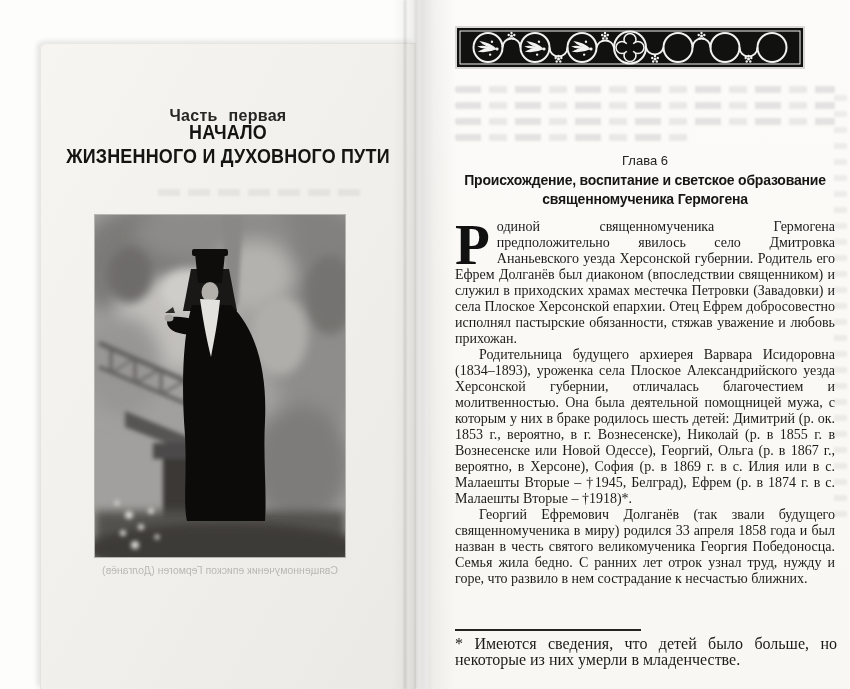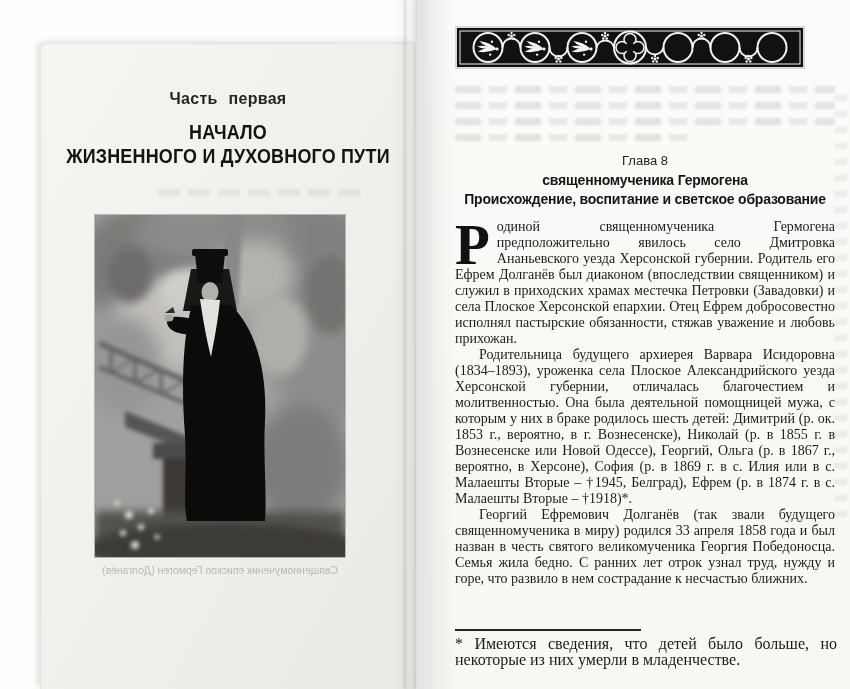--- a/index.html
+++ b/index.html
@@ -4,21 +4,21 @@
 <style>
   html,body{margin:0;padding:0;background:#ffffff;}
   .scan{position:relative;width:850px;height:689px;background:#fdfdfc;overflow:hidden;
         font-family:"Liberation Serif",serif;color:#1d1d1b;}
 
   
   .left-page{position:absolute;left:40px;top:43px;width:376px;height:646px;
     background:linear-gradient(120deg,#f6f5f2 0%,#f0efeb 55%,#ebe9e5 100%);
     border-radius:6px 2px 0 0;
     box-shadow:-3px -2px 5px rgba(0,0,0,0.10), inset 1px 1px 0 rgba(0,0,0,0.05);}
-  .part-label{position:absolute;top:47px;left:0;width:100%;text-align:center;
+  .part-label{position:absolute;top:64px;left:0;width:100%;text-align:center;
     font-family:"Liberation Sans",sans-serif;font-weight:700;font-size:16px;
     letter-spacing:.3px;word-spacing:6px;color:#262624;}
   .book-title{position:absolute;top:77px;left:0;width:100%;text-align:center;
     font-family:"Liberation Sans",sans-serif;font-weight:700;font-size:18.5px;
     line-height:23px;letter-spacing:.2px;color:#141412;transform:scale(.97,1.06);transform-origin:top center;}
   .lp-bleed{position:absolute;top:146px;left:118px;width:205px;height:7px;
     background:repeating-linear-gradient(90deg,rgba(120,120,120,.10) 0 22px,transparent 22px 30px);
     filter:blur(1px);}
   .photo{position:absolute;left:55px;top:172px;width:250px;height:342px;
     box-shadow:0 0 0 1px rgba(70,70,68,.35);}
@@ -212,24 +212,24 @@
     </div>
 
     <div class="bleed-block">
       <div class="bleed-line"></div>
       <div class="bleed-line"></div>
       <div class="bleed-line"></div>
       <div class="bleed-line short"></div>
     </div>
     <div class="rp-bleed-right"></div>
 
-    <div class="chapter-label">Глава 8</div>
+    <div class="chapter-label">Глава 6</div>
     <div class="chapter-title">
+      <div>Происхождение, воспитание и светское образование</div>
       <div>священномученика Гермогена</div>
-      <div>Происхождение, воспитание и светское образование</div>
     </div>
 
     <div class="rp-body">
       <p class="first"><span class="dropcap">Р</span><span>одиной священномученика Гермогена предположительно явилось село Дмитровка Ананьевского уезда Херсонской губернии. Родитель его Ефрем Долганёв был диаконом (впоследствии священником) и служил в приходских храмах местечка Петровки (Завадовки) и села Плоское Херсонской епархии. Отец Ефрем добросовестно исполнял пастырские обязанности, стяжав уважение и любовь прихожан.</span></p>
       <p>Родительница будущего архиерея Варвара Исидоровна (1834–1893), уроженка села Плоское Александрийского уезда Херсонской губернии, отличалась благочестием и молитвенностью. Она была деятельной помощницей мужа, с которым у них в браке родилось шесть детей: Димитрий (р. ок. 1853 г., вероятно, в г. Вознесенске), Николай (р. в 1855 г. в Вознесенске или Новой Одессе), Георгий, Ольга (р. в 1867 г., вероятно, в Херсоне), София (р. в 1869 г. в с. Илия или в с. Малаешты Вторые – †1945, Белград), Ефрем (р. в 1874 г. в с. Малаешты Вторые – †1918)*.</p>
       <p>Георгий Ефремович Долганёв (так звали будущего священномученика в миру) родился 33 апреля 1858 года и был назван в честь святого великомученика Георгия Победоносца. Семья жила бедно. С ранних лет отрок узнал труд, нужду и горе, что развило в нем сострадание к несчастью ближних.</p>
     </div>
 
     <div class="footnote-rule"></div>
     <div class="footnote">* Имеются сведения, что детей было больше, но некоторые из них умерли в младенчестве.</div>

